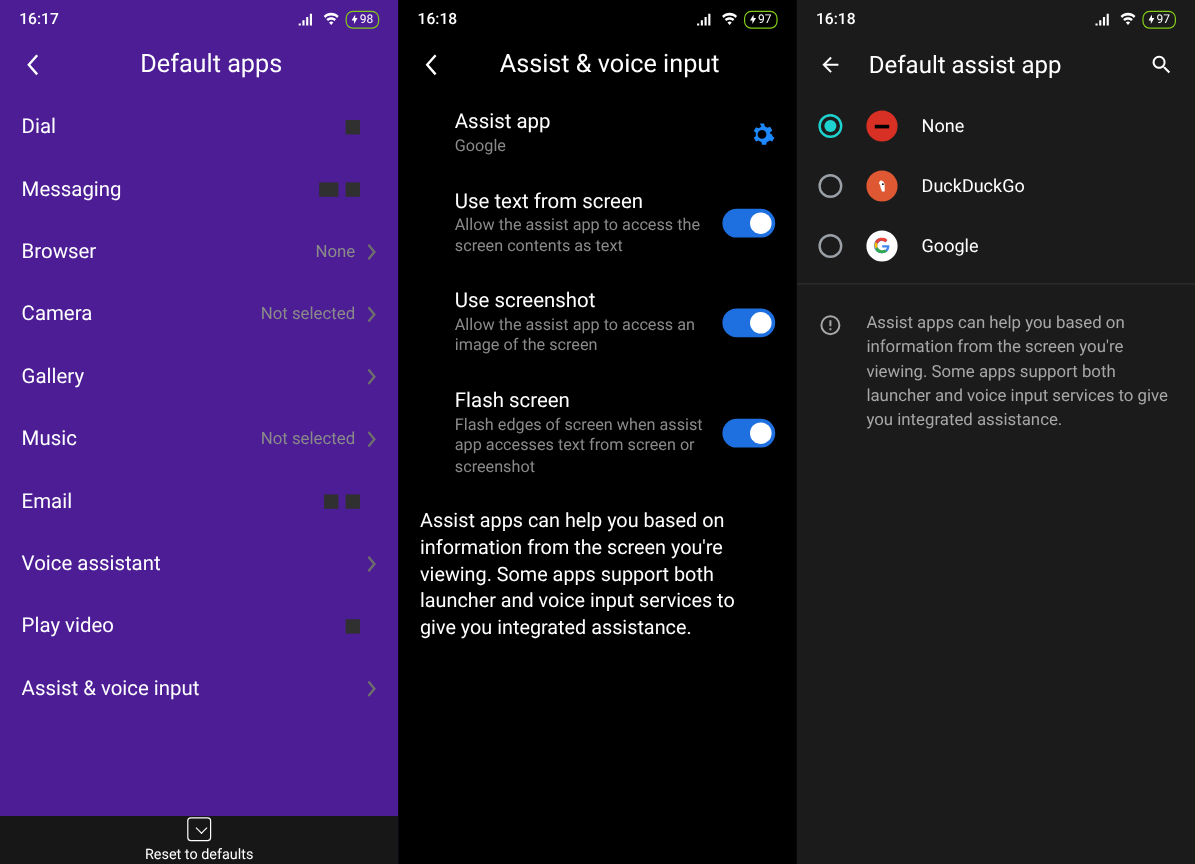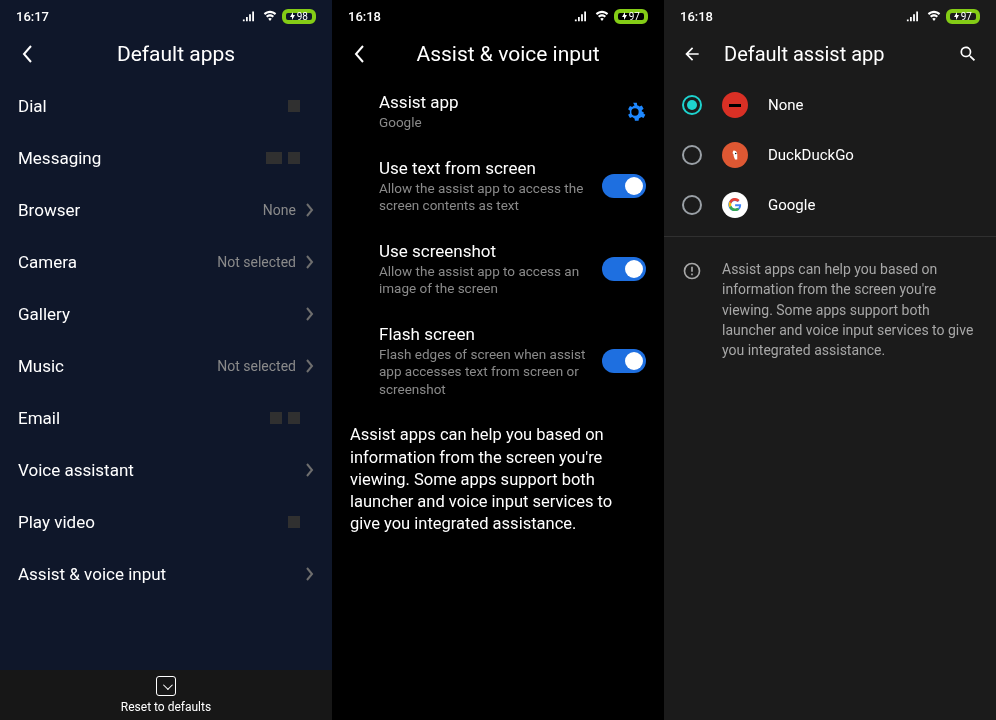--- a/index.html
+++ b/index.html
@@ -1,25 +1,25 @@
 <!DOCTYPE html>
 <html><head>
   <meta charset="utf-8">
   <style>
     * { margin: 0; padding: 0; box-sizing: border-box; font-family: -apple-system, BlinkMacSystemFont, 'Segoe UI', Roboto, sans-serif; }
     body { background: #000; color: #fff; width: 996px; height: 720px; display: flex; overflow: hidden; }
-    .screen { width: 332px; height: 720px; position: relative; background: #0f172a; }
+    .screen { width: 332px; height: 720px; position: relative; background: #4c1d95; }
     .screen.s2 { background: #000; }
     .screen.s3 { background: #1b1b1b; }
 
     .status-bar { height: 32px; display: flex; align-items: center; justify-content: space-between; padding: 0 16px; font-size: 13px; color: #fff; }
     .status-left { font-weight: 500; }
     .status-right { display: flex; align-items: center; gap: 4px; }
     .status-icon { width: 16px; height: 14px; display: inline-flex; }
-    .battery-badge { border: 4px solid #84cc16; border-radius: 6px; padding: 0 4px; font-size: 10px; display: inline-flex; align-items: center; gap: 1px; height: 15px; }
+    .battery-badge { border: 1px solid #84cc16; border-radius: 6px; padding: 0 4px; font-size: 10px; display: inline-flex; align-items: center; gap: 1px; height: 15px; }
 
     .header { display: flex; align-items: center; padding: 10px 16px 14px; gap: 20px; }
     .header .back { width: 24px; height: 24px; display: flex; align-items: center; justify-content: center; }
     .header .title { font-size: 21px; font-weight: 400; flex: 1; text-align: center; margin-left: -24px; }
     .screen.s3 .header .title { text-align: left; margin-left: 0; font-size: 20px; }
     .header .search { width: 24px; height: 24px; display: flex; align-items: center; justify-content: center; }
 
     .list-item { display: flex; align-items: center; padding: 14px 18px; min-height: 52px; }
     .screen.s1 .list-item { padding: 13px 18px; }
     .li-label { font-size: 17px; flex: 1; color: #fff; }
@@ -49,21 +49,21 @@
     .radio.selected::after { content: ''; width: 10px; height: 10px; background: #1ed3cf; border-radius: 50%; }
     .app-icon { width: 26px; height: 26px; border-radius: 50%; display: flex; align-items: center; justify-content: center; font-size: 14px; font-weight: bold; flex-shrink: 0; }
     .app-icon.none { background: #d93025; }
     .app-icon.none::after { content: ''; width: 12px; height: 3px; background: #000; }
     .app-icon.ddg { background: #de5833; color: #fff; }
     .app-icon.google { background: #fff; }
     .radio-label { font-size: 15px; }
 
     .divider { height: 1px; background: #303030; margin: 6px 0; }
 
-    .footer-bar { position: absolute; bottom: 0; left: 0; right: 0; height: 50px; background: #171717; display: flex; flex-direction: column; align-items: center; justify-content: center; gap: 4px; }
+    .footer-bar { position: absolute; bottom: 0; left: 0; right: 0; height: 40px; background: #171717; display: flex; flex-direction: column; align-items: center; justify-content: center; gap: 4px; }
     .footer-icon { width: 20px; height: 20px; border: 1.5px solid #fff; border-radius: 3px; display: flex; align-items: center; justify-content: center; }
     .footer-icon::after { content: ''; width: 6px; height: 6px; border: 1.5px solid #fff; border-top: none; border-left: none; transform: rotate(45deg) translateY(-2px); }
     .footer-label { font-size: 12px; color: #fff; }
 
     svg { display: block; }
   </style>
 </head>
 <body>
 
 <div class="screen s1">

